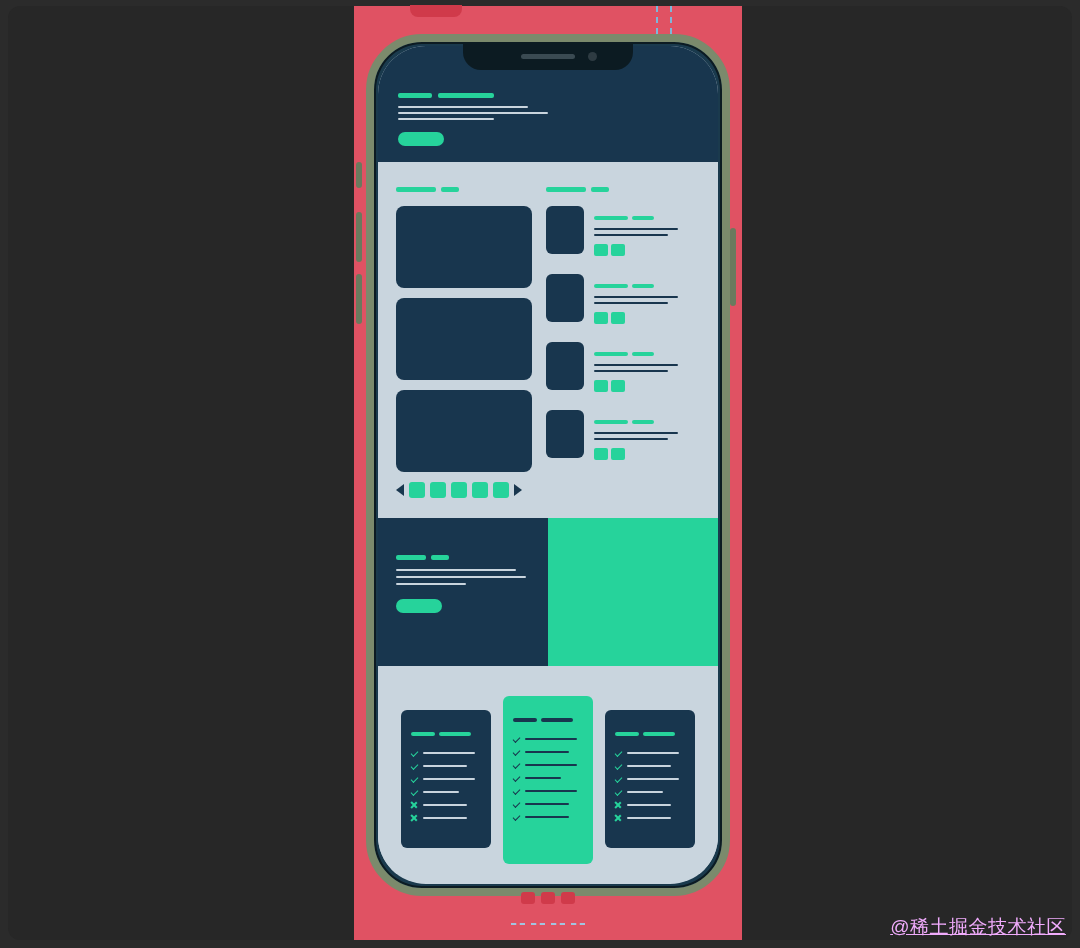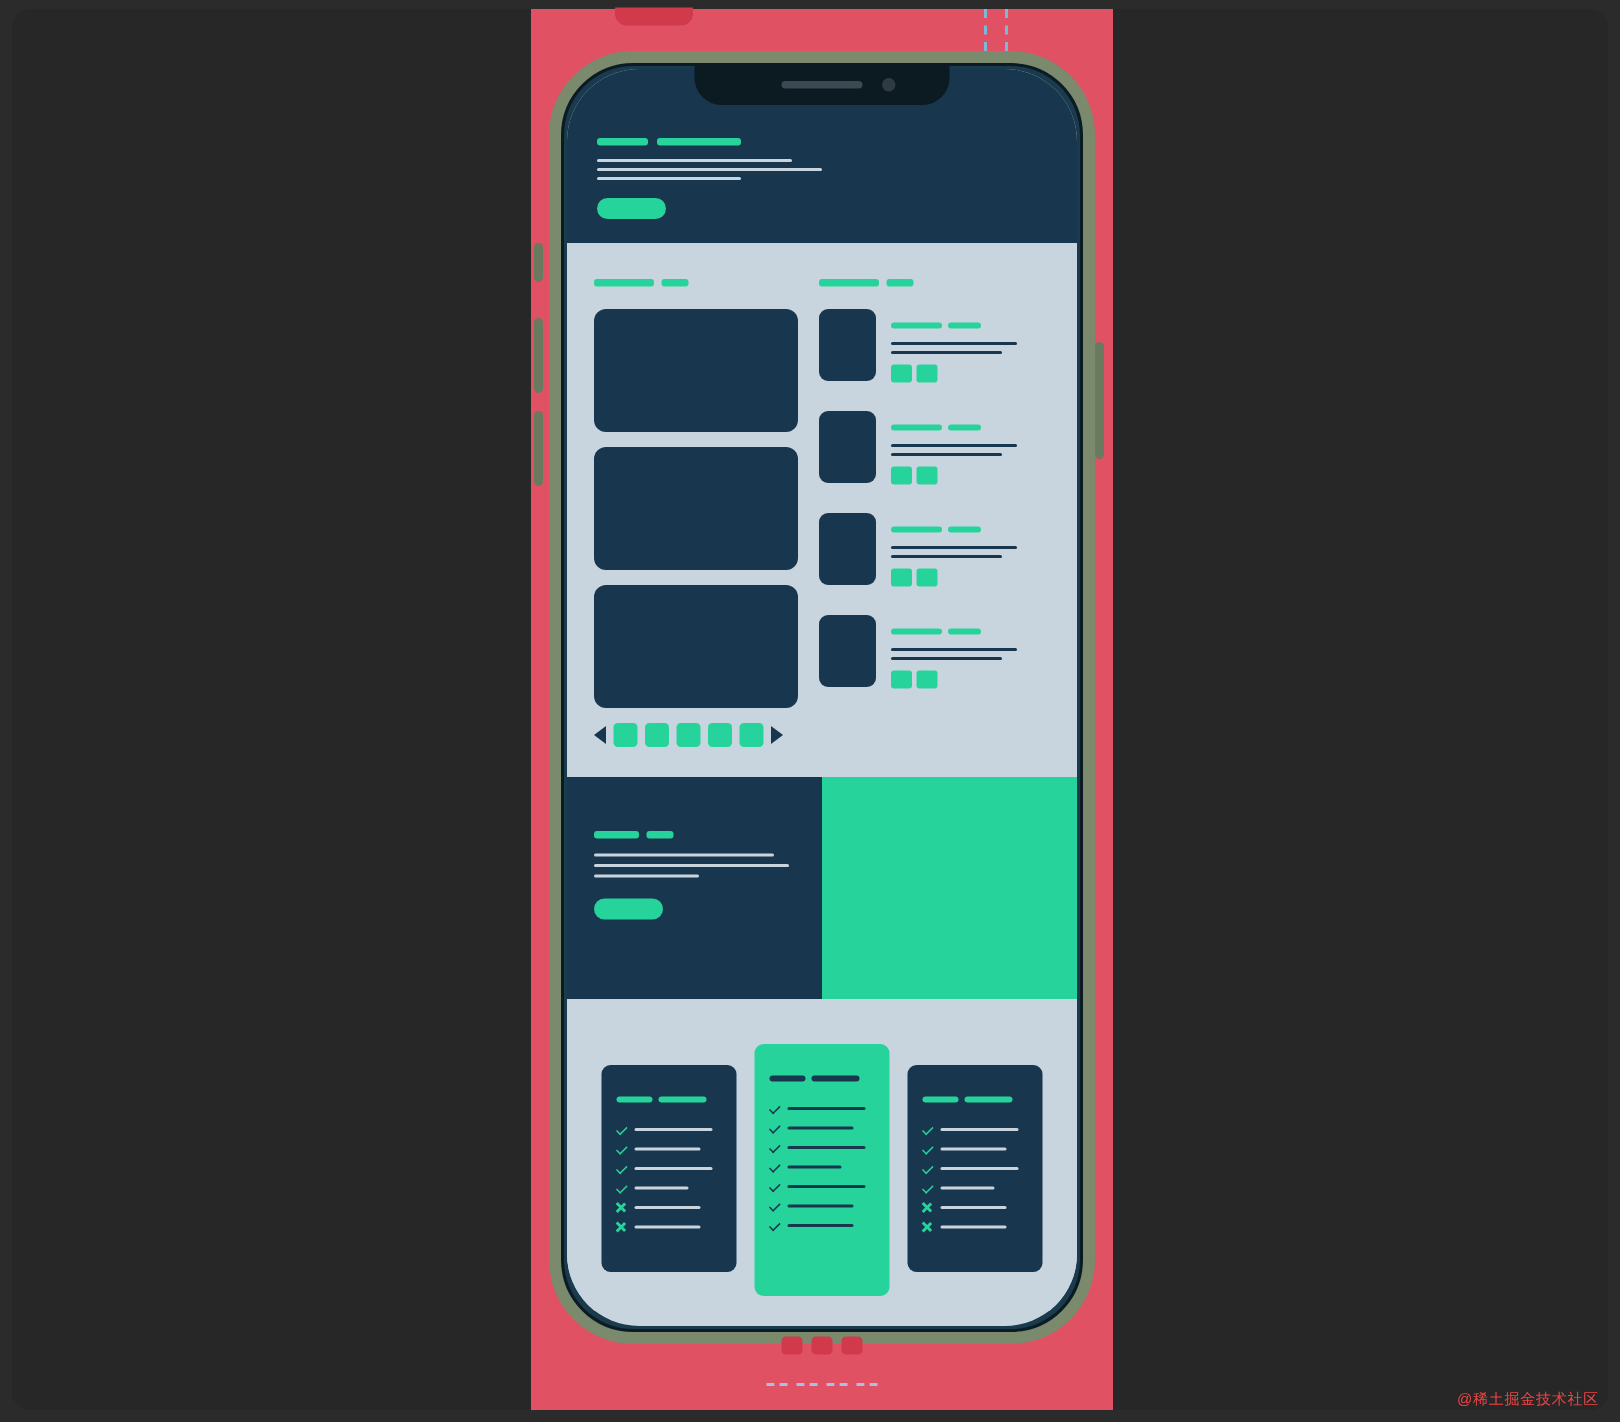--- a/index.html
+++ b/index.html
@@ -15,23 +15,24 @@
   .canvas {
     position: absolute;
     left: 8px; top: 6px;
     width: 1064px; height: 934px;
     background: #272727;
     border-radius: 12px;
   }
   .watermark {
     position: absolute;
     right: 14px; bottom: 8px;
-    color: #ef4444;
-    font-size: 10px;
+    color: #f0abfc;
+    font-size: 19px;
     letter-spacing: 0.5px;
+    text-decoration: underline;
   }
 
   
   .red-col {
     position: absolute;
     left: 346px; top: 0;
     width: 388px; height: 934px;
     background: #e05263;
   }
   .red-tab {

